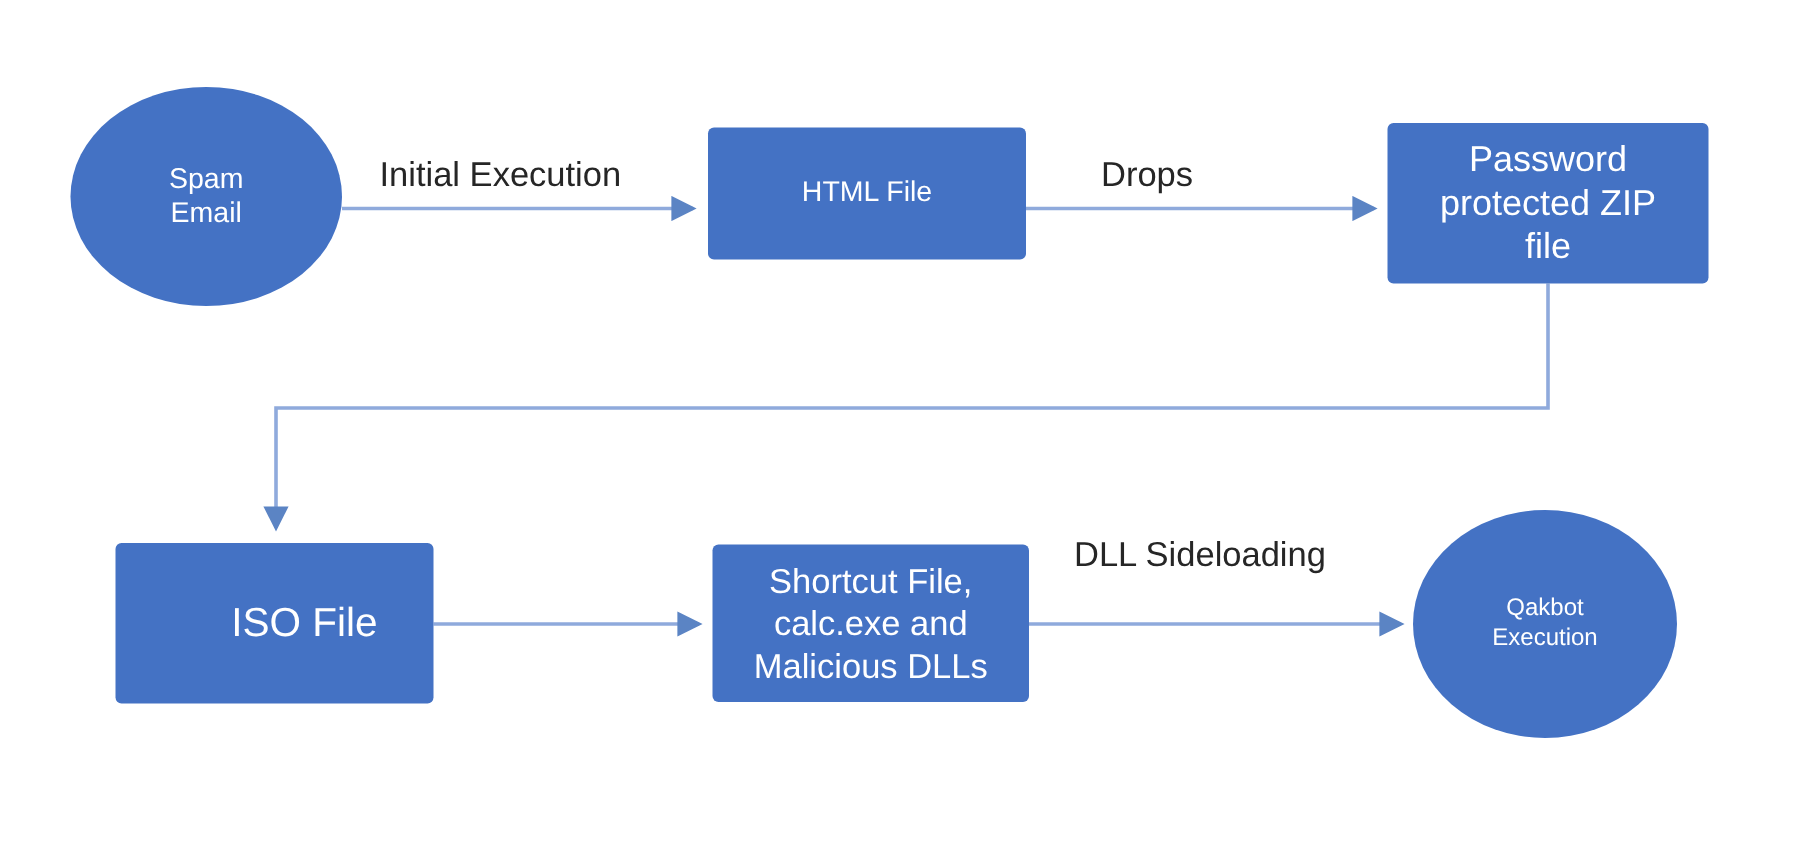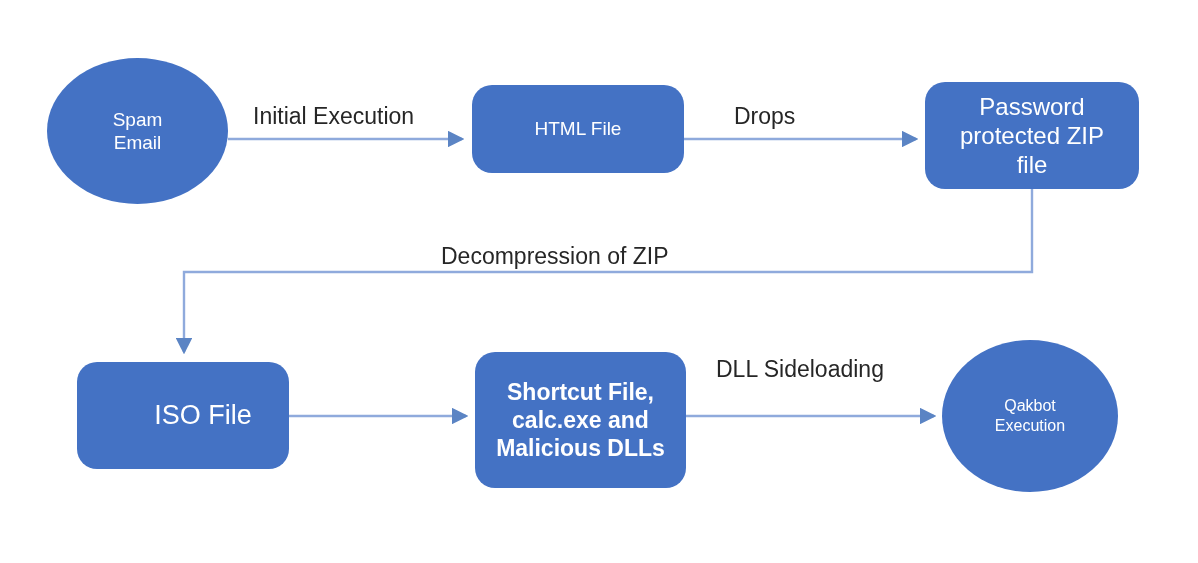--- a/index.html
+++ b/index.html
@@ -30,21 +30,21 @@
     color: #ffffff;
     display: flex;
     align-items: center;
     justify-content: center;
     text-align: center;
     box-sizing: border-box;
     line-height: 1.22;
     white-space: pre-line;
   }
   .node.rect {
-    border-radius: 20px;
+    border-radius: 4px;
   }
   .node.ellipse {
     border-radius: 50%;
   }
   .node-spam-email {
     left: 47px;  top: 58px;  width: 181px; height: 146px;
     font-size: 19px;
   }
   .node-html-file {
     left: 472px; top: 85px;  width: 212px; height: 88px;
@@ -56,24 +56,23 @@
     font-size: 24px;
     border-radius: 12px;
   }
   .node-iso-file {
     left: 77px;  top: 362px; width: 212px; height: 107px;
     font-size: 27px;
     border-radius: 20px;
     padding-left: 40px;
   }
   .node-shortcut-file {
-    left: 475px; top: 352px; width: 211px; height: 136px;
+    left: 475px; top: 363px; width: 211px; height: 105px;
     font-size: 23px;
     border-radius: 14px;
-    font-weight: bold;
   }
   .node-qakbot {
     left: 942px; top: 340px; width: 176px; height: 152px;
     font-size: 16px;
   }
   .edge-label {
     position: absolute;
     color: #262626;
     font-size: 23px;
     white-space: nowrap;
@@ -123,18 +122,17 @@
 calc.exe and
 Malicious DLLs</div>
 
   <div class="node ellipse node-qakbot">Qakbot
 Execution</div>
 
   <div class="edge-label lbl-initial-infection">Initial Execution</div>
 
   <div class="edge-label lbl-drops">Drops</div>
 
-  <div class="edge-label lbl-decompression">Decompression of ZIP</div>
 
 
   <div class="edge-label lbl-dll-sideloading">DLL Sideloading</div>
 
 </div>
 
 </body></html>

